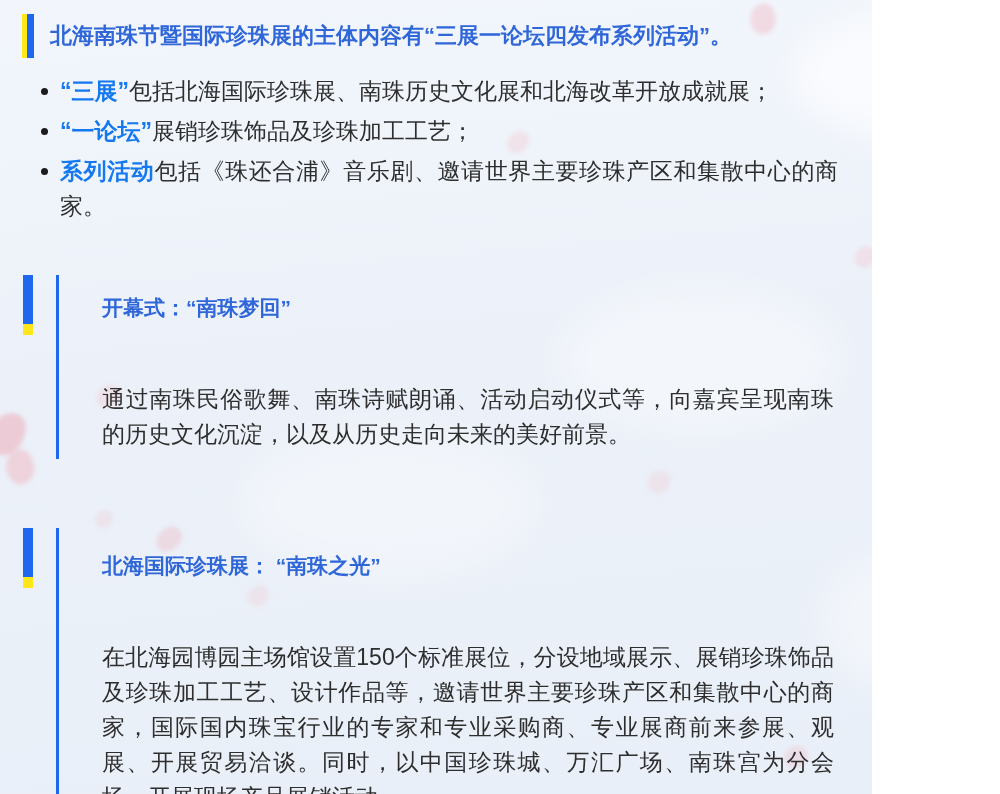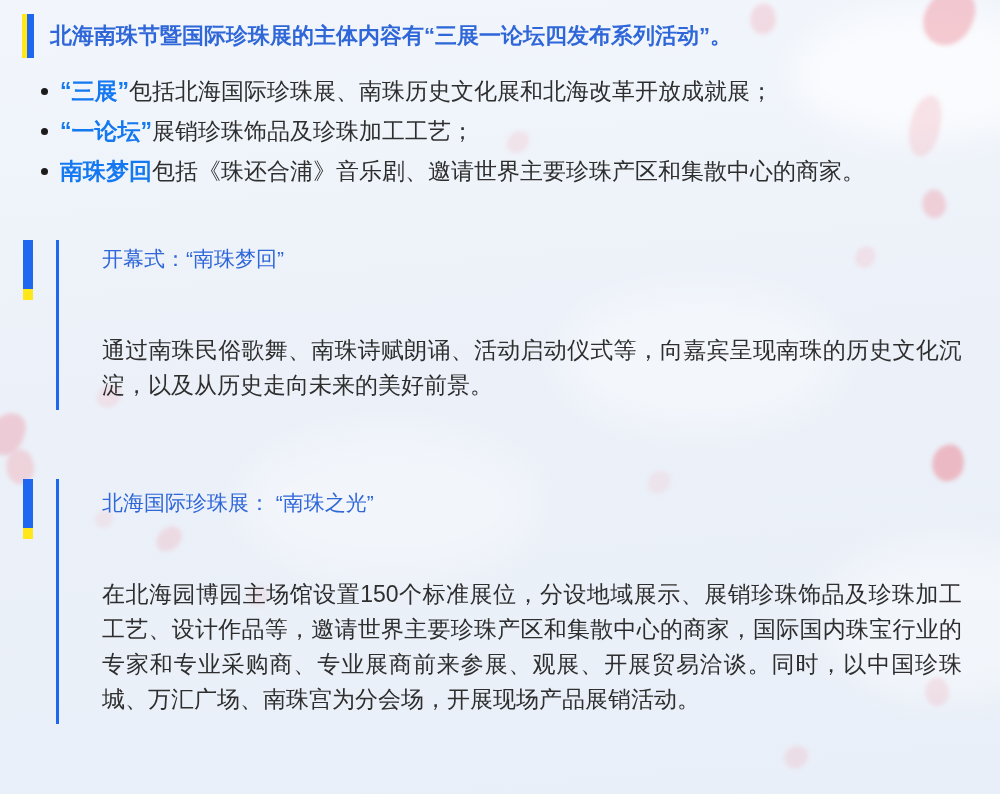--- a/index.html
+++ b/index.html
@@ -2,21 +2,21 @@
 <html><head>
 <meta charset="utf-8">
 <style>
   * { margin: 0; padding: 0; box-sizing: border-box; }
   html, body { width: 1000px; }
   body {
     font-family: "Liberation Sans", "DejaVu Sans", sans-serif;
   }
   .page {
     position: relative;
-    width: 1000px;
+    width: 872px;
     height: 794px;
     background: linear-gradient(175deg, #f2f6fc 0%, #ecf1f9 45%, #e9eff8 100%);
     overflow: hidden;
     padding-left: 26px;
   }
   
   .cloud {
     position: absolute;
     border-radius: 50%;
     filter: blur(18px);
@@ -97,24 +97,25 @@
   .thick-bar .yellow-tip { width: 10px; height: 11px; background: #ffe71a; }
   .thin-line {
     width: 3px;
     margin-left: 23px;
     background: #1d68ee;
     align-self: stretch;
   }
   .section-content { margin-left: 20px; padding: 5px 0 7px 0; flex: 1; }
   .section-title {
     font-size: 21px;
-    font-weight: 400;
+    font-weight: 700;
     color: #2f66d8;
     line-height: 28px;
     white-space: pre-wrap;
+    margin-top: 14px;
   }
   .section-body {
     margin-top: 60px;
     font-size: 23px;
     line-height: 35px;
     color: #2e2e2e;
     text-align: justify;
   }
   .section-2 .section-content { padding-top: 10px; }
 </style>
@@ -156,21 +157,21 @@
     </div>
 
     <ul class="bullet-list">
       <li class="bullet-item">
         <span class="bullet-dot"></span><span class="bullet-keyword">“三展”</span><span>包括北海国际珍珠展、南珠历史文化展和北海改革开放成就展；</span>
       </li>
       <li class="bullet-item">
         <span class="bullet-dot"></span><span class="bullet-keyword">“一论坛”</span><span>展销珍珠饰品及珍珠加工工艺；</span>
       </li>
       <li class="bullet-item">
-        <span class="bullet-dot"></span><span class="bullet-keyword">南珠梦回</span><span>包括《珠还合浦》音乐剧、邀请世界主要珍珠产区和集散中心的商家。</span>
+        <span class="bullet-dot"></span><span class="bullet-keyword">系列活动</span><span>包括《珠还合浦》音乐剧、邀请世界主要珍珠产区和集散中心的商家。</span>
       </li>
     </ul>
 
     <div class="section section-1">
       <div class="bar-group">
         <div class="thick-bar">
           <div class="yellow-tip"></div>
         </div>
         <div class="thin-line"></div>
       </div>

